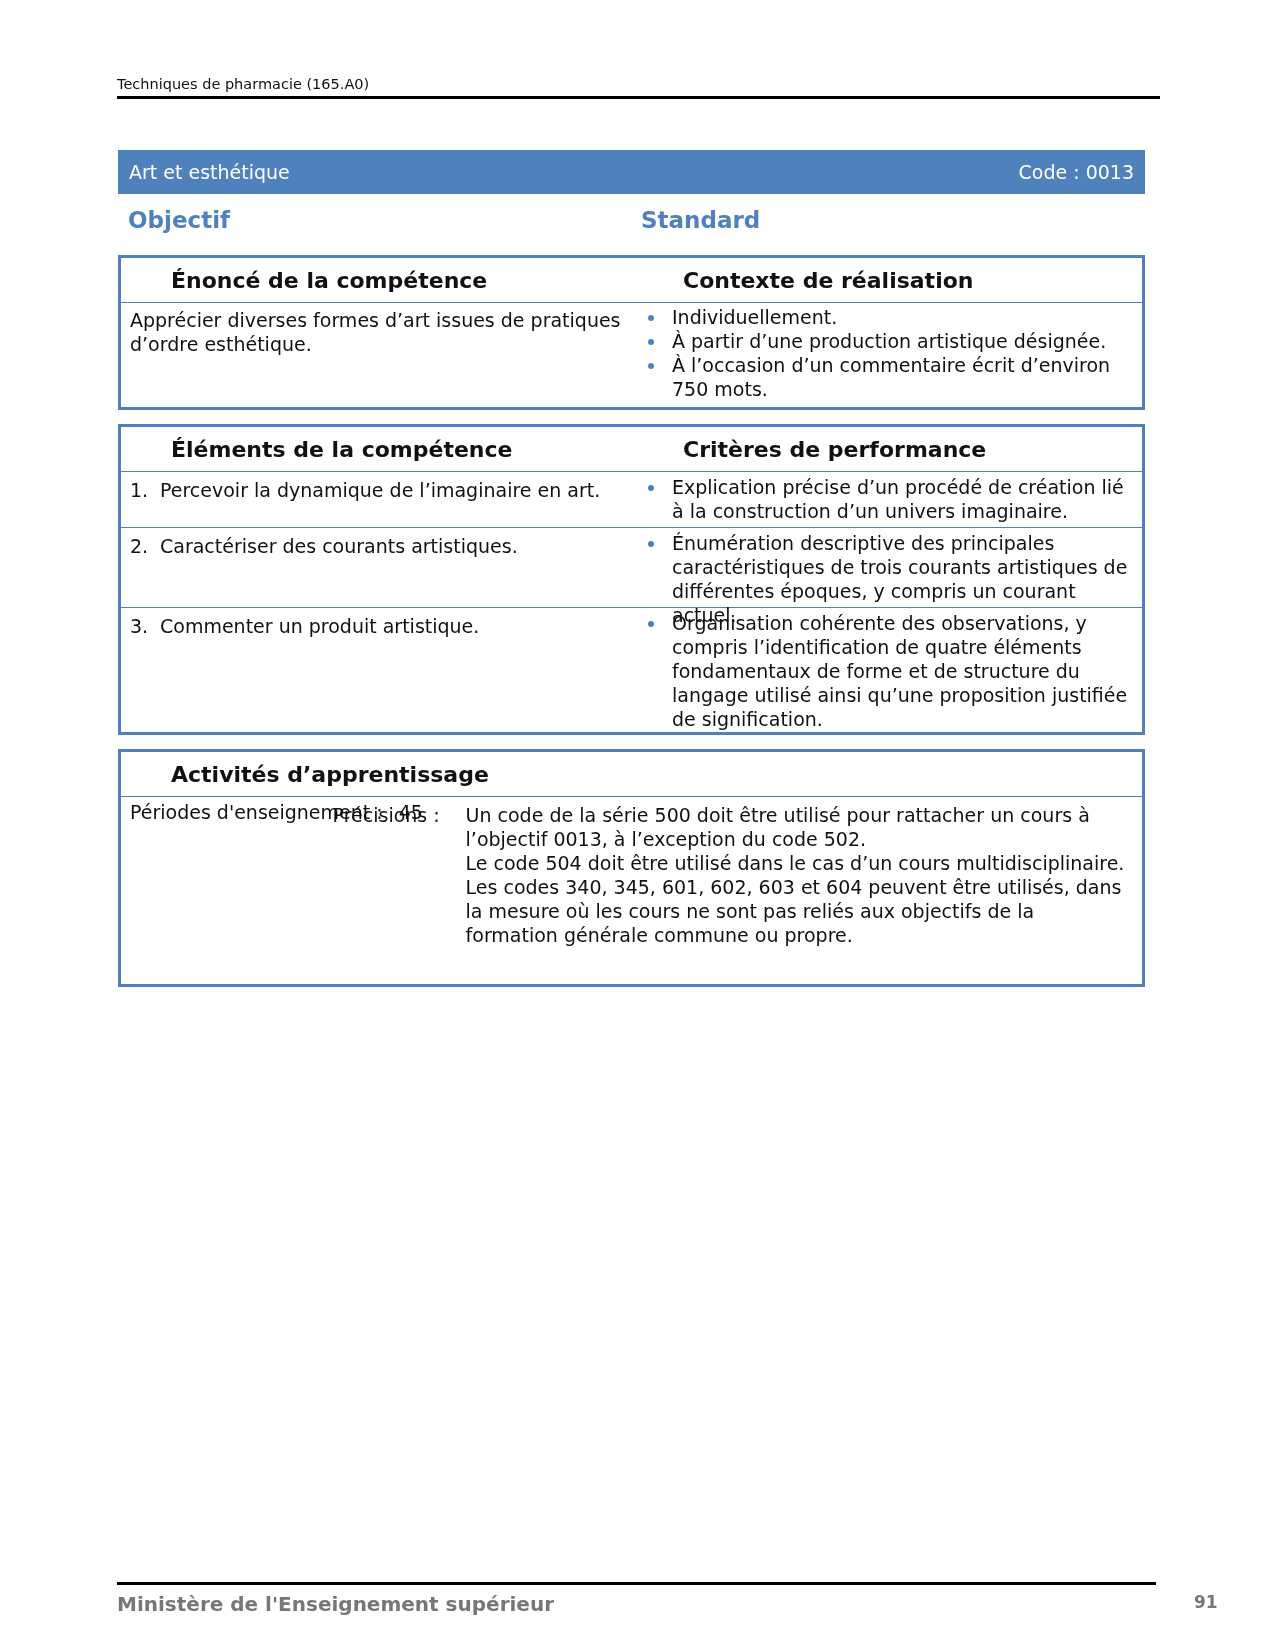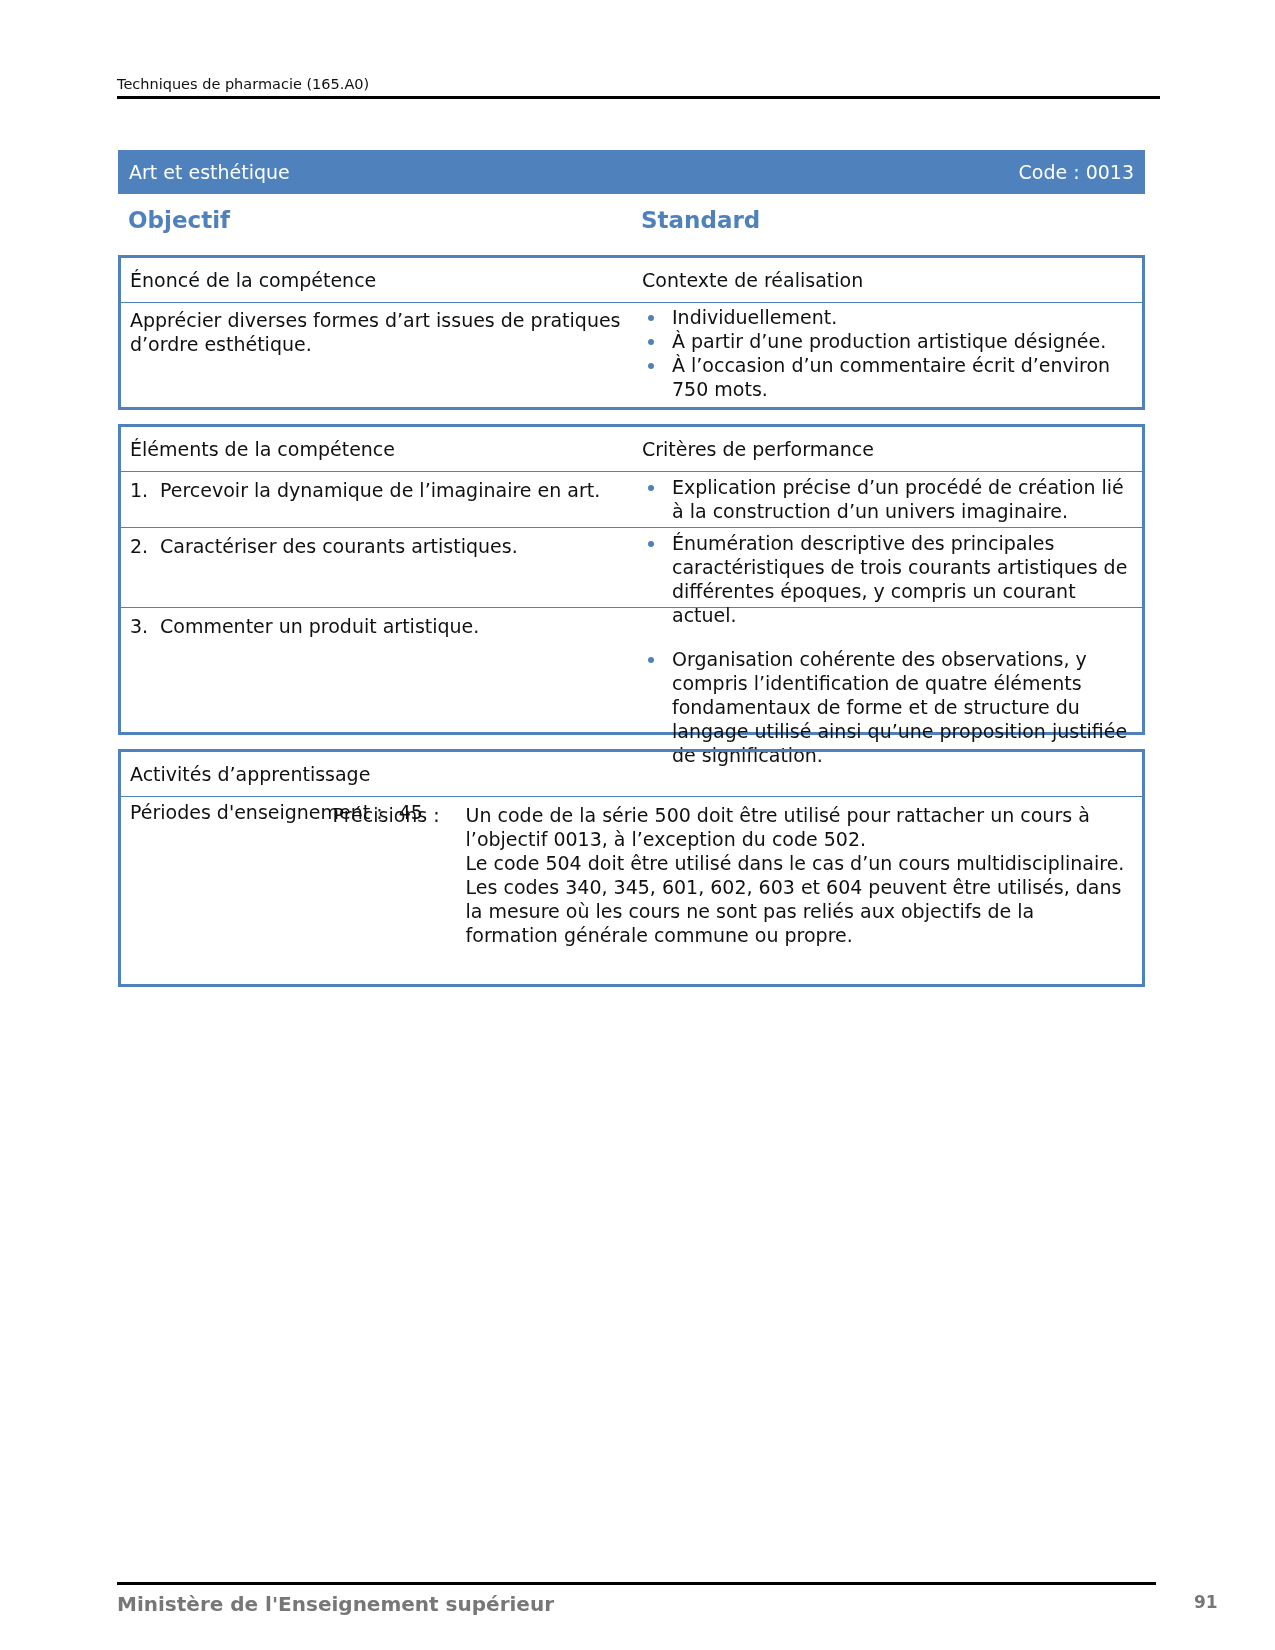--- a/index.html
+++ b/index.html
@@ -26,21 +26,21 @@
     .col-heading.right { left: 641px; }
 
     .box {
       position: absolute; left: 118px; width: 1027px; box-sizing: border-box;
       border: 3px solid #4f81bd;
     }
     .row { display: flex; border-top: 1px solid #4f81bd; }
     .row:first-child { border-top: none; }
     .cell-left { width: 513px; box-sizing: border-box; padding-left: 9px; }
     .cell-right { flex: 1; box-sizing: border-box; padding-left: 8px; padding-right: 6px; }
-    .hdr { height: 44px; align-items: center; font-weight: normal; font-size: 19px; }
+    .hdr { height: 44px; align-items: center; font-weight: bold; font-size: 22px; margin-left: 41px; }
     .body-text { font-size: 19px; line-height: 24px; }
     ul.bullets { list-style: none; margin: 0; padding: 0; }
     ul.bullets li { position: relative; padding-left: 30px; }
     ul.bullets li::before {
       content: ""; position: absolute; left: 6px; top: 10px; width: 6px; height: 6px;
       border-radius: 50%; background: #4f81bd;
     }
     .num { display: inline-block; width: 30px; }
 
     .act-line { display: flex; font-size: 19px; line-height: 24px; padding-left: 9px; }
@@ -112,21 +112,21 @@
     <div class="cell-right" style="padding-top:3px;">
       <ul class="bullets">
           <li>Énumération descriptive des principales caractéristiques de trois courants artistiques de différentes époques, y compris un courant actuel.</li>
         </ul>
     </div>
   </div>
   <div class="row body-text" style="flex:1;">
     <div class="cell-left" style="padding-top:6px;">
       <span class="num">3.</span><span>Commenter un produit artistique.</span>
     </div>
-    <div class="cell-right" style="padding-top:3px;margin-top:36px;">
+    <div class="cell-right" style="padding-top:3px;">
       <ul class="bullets">
           <li>Organisation cohérente des observations, y compris l’identification de quatre éléments fondamentaux de forme et de structure du langage utilisé ainsi qu’une proposition justifiée de signification.</li>
         </ul>
     </div>
   </div>
 </div>
 
 <div class="box" style="top:749px; height:238px;">
   <div class="row hdr">
     <div class="cell-left" style="width:auto;">Activités d’apprentissage</div>

